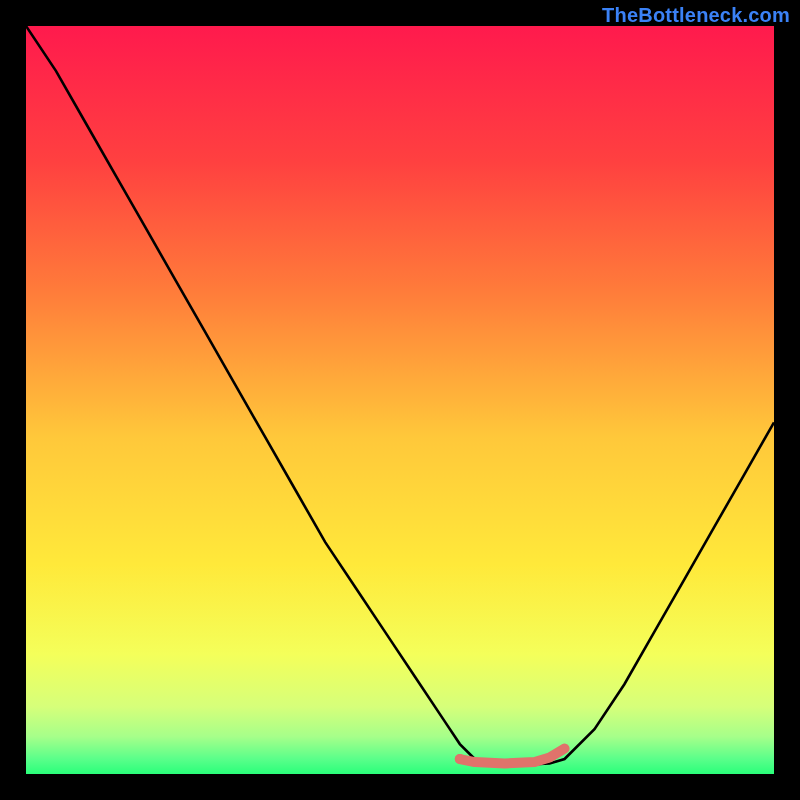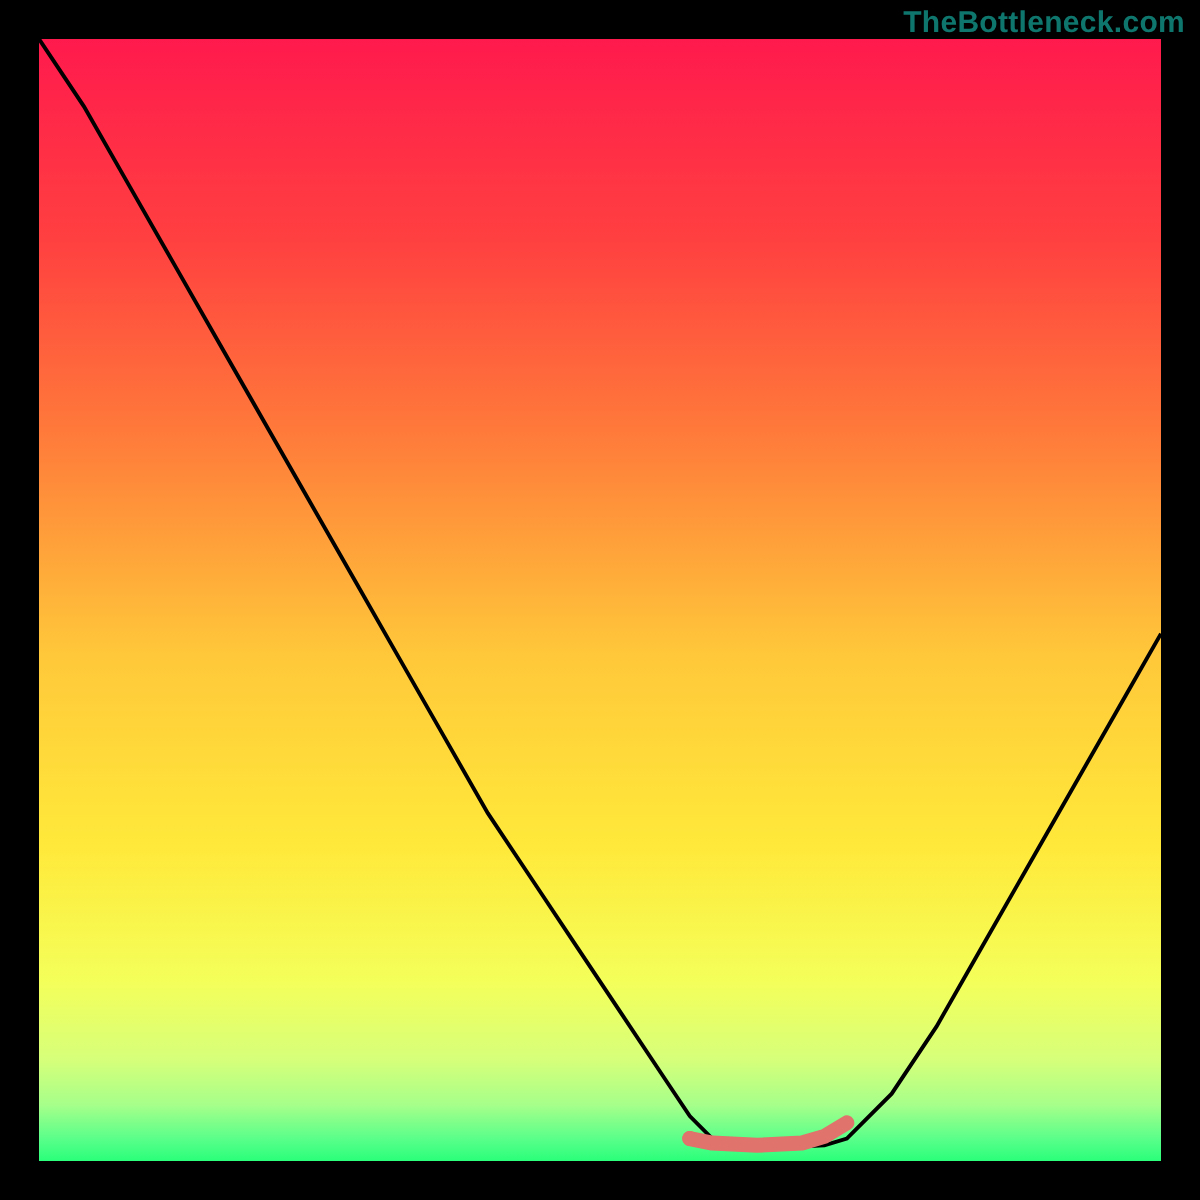--- a/index.html
+++ b/index.html
@@ -25,21 +25,21 @@
     width: 100%;
     height: 100%;
   }
   .watermark {
     position: absolute;
     top: 4px;
     right: 10px;
     font-family: Arial, Helvetica, sans-serif;
     font-size: 20px;
     font-weight: bold;
-    color: #0f766e;
+    color: #3b82f6;
     letter-spacing: 0.2px;
   }
 </style>
 </head>
 <body>
 
 <div class="frame">
 
   <div class="plot-area">
 

